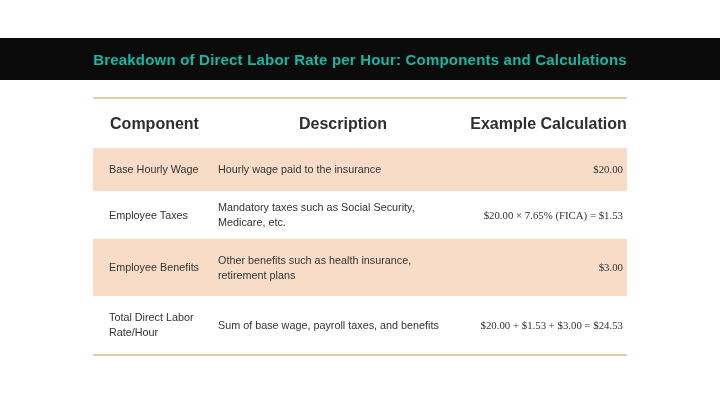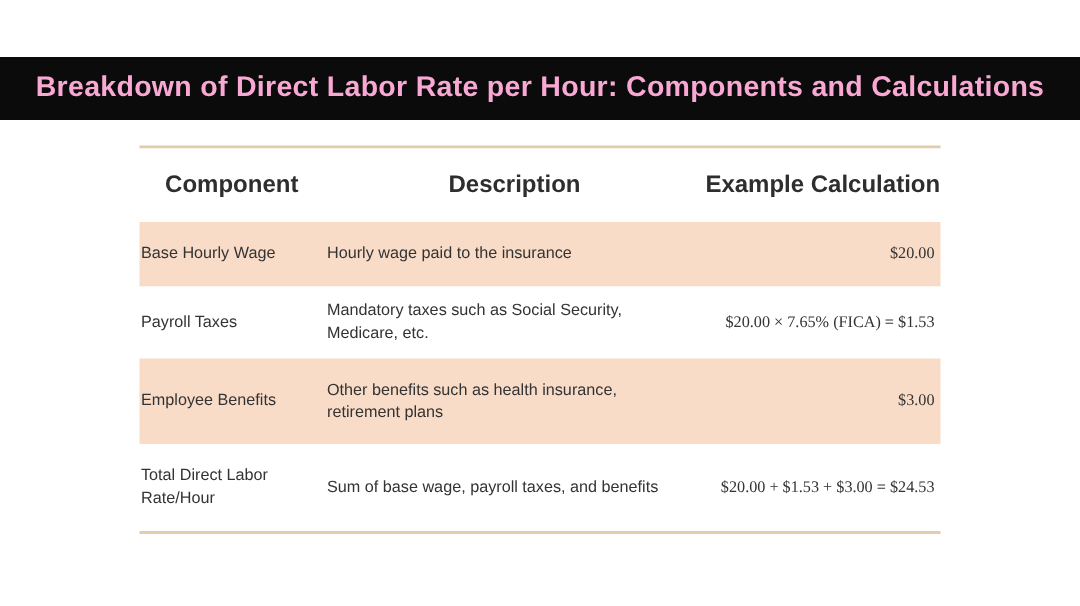--- a/index.html
+++ b/index.html
@@ -25,22 +25,22 @@
     top: 38px;
     left: 0;
     width: 720px;
     height: 42px;
     background: #0b0b0b;
     display: flex;
     align-items: center;
     justify-content: center;
   }
   .banner-title {
-    color: #f9a8d4;
-    font-size: 19px;
+    color: #14b8a6;
+    font-size: 15px;
     font-weight: bold;
     letter-spacing: 0.2px;
     white-space: nowrap;
   }
 
   
   .table-wrap {
     position: absolute;
     top: 97px;
     left: 93px;
@@ -60,21 +60,21 @@
   }
   .trow--shade { background: #f9dcc8; }
 
   .trow--header { min-height: 49px; }
   .trow--r0 { min-height: 43px; }
   .trow--r1 { min-height: 48px; }
   .trow--r2 { min-height: 57px; }
   .trow--r3 { min-height: 58px; }
 
   .cell { padding: 4px 2px; }
-  .cell--component { padding-left: 1px; padding-right: 8px; }
+  .cell--component { padding-left: 16px; padding-right: 8px; }
   .cell--description { padding-right: 14px; }
   .cell--calc { padding-right: 4px; padding-left: 0; font-family: Liberation Serif, serif; }
   .calc-right { text-align: right; }
   .calc-left  { text-align: right; }
 
   .hcell {
     font-weight: bold;
     font-size: 16px;
     color: #2e2e2e;
     text-align: center;
@@ -98,21 +98,21 @@
       <div class="hcell">Example Calculation</div>
     </div>
 
     <div class="trow trow--shade trow--r0">
       <div class="cell cell--component">Base Hourly Wage</div>
       <div class="cell cell--description">Hourly wage paid to the insurance</div>
       <div class="cell cell--calc calc-right">$20.00</div>
     </div>
 
     <div class="trow trow--r1">
-      <div class="cell cell--component">Payroll Taxes</div>
+      <div class="cell cell--component">Employee Taxes</div>
       <div class="cell cell--description">Mandatory taxes such as Social Security, Medicare, etc.</div>
       <div class="cell cell--calc calc-left">$20.00 × 7.65% (FICA) = $1.53</div>
     </div>
 
     <div class="trow trow--shade trow--r2">
       <div class="cell cell--component">Employee Benefits</div>
       <div class="cell cell--description">Other benefits such as health insurance, retirement plans</div>
       <div class="cell cell--calc calc-right">$3.00</div>
     </div>
 

